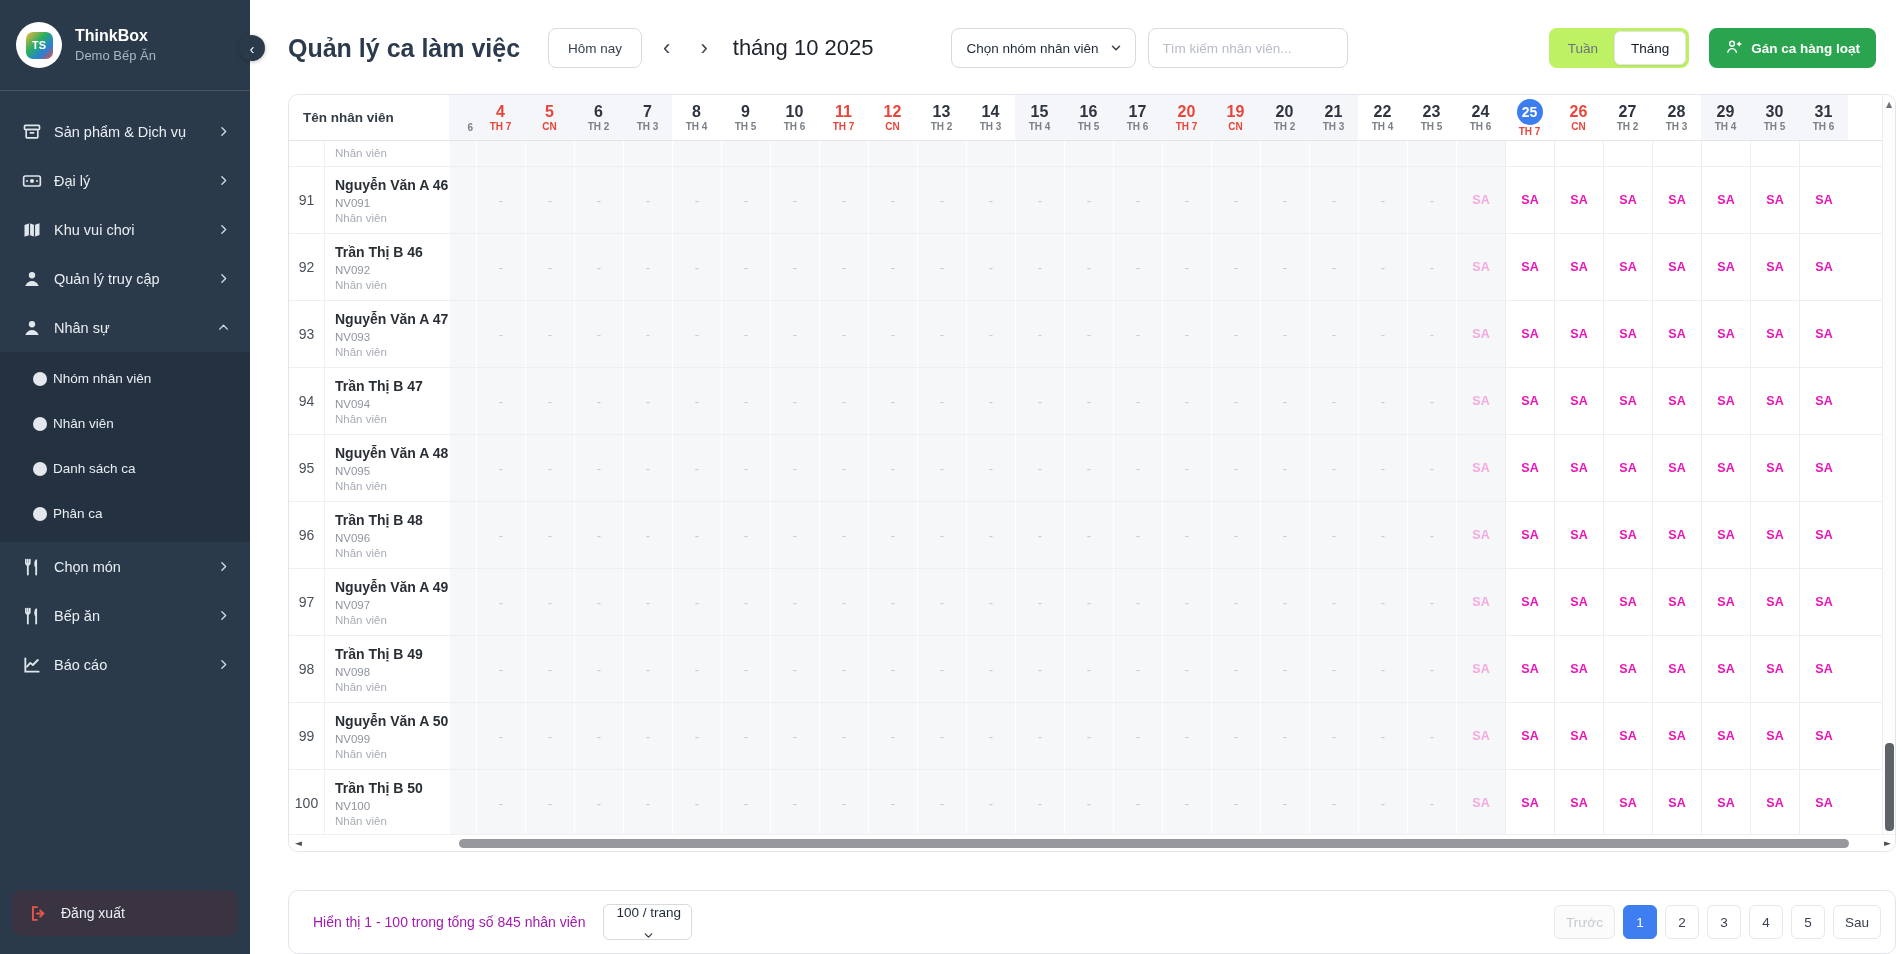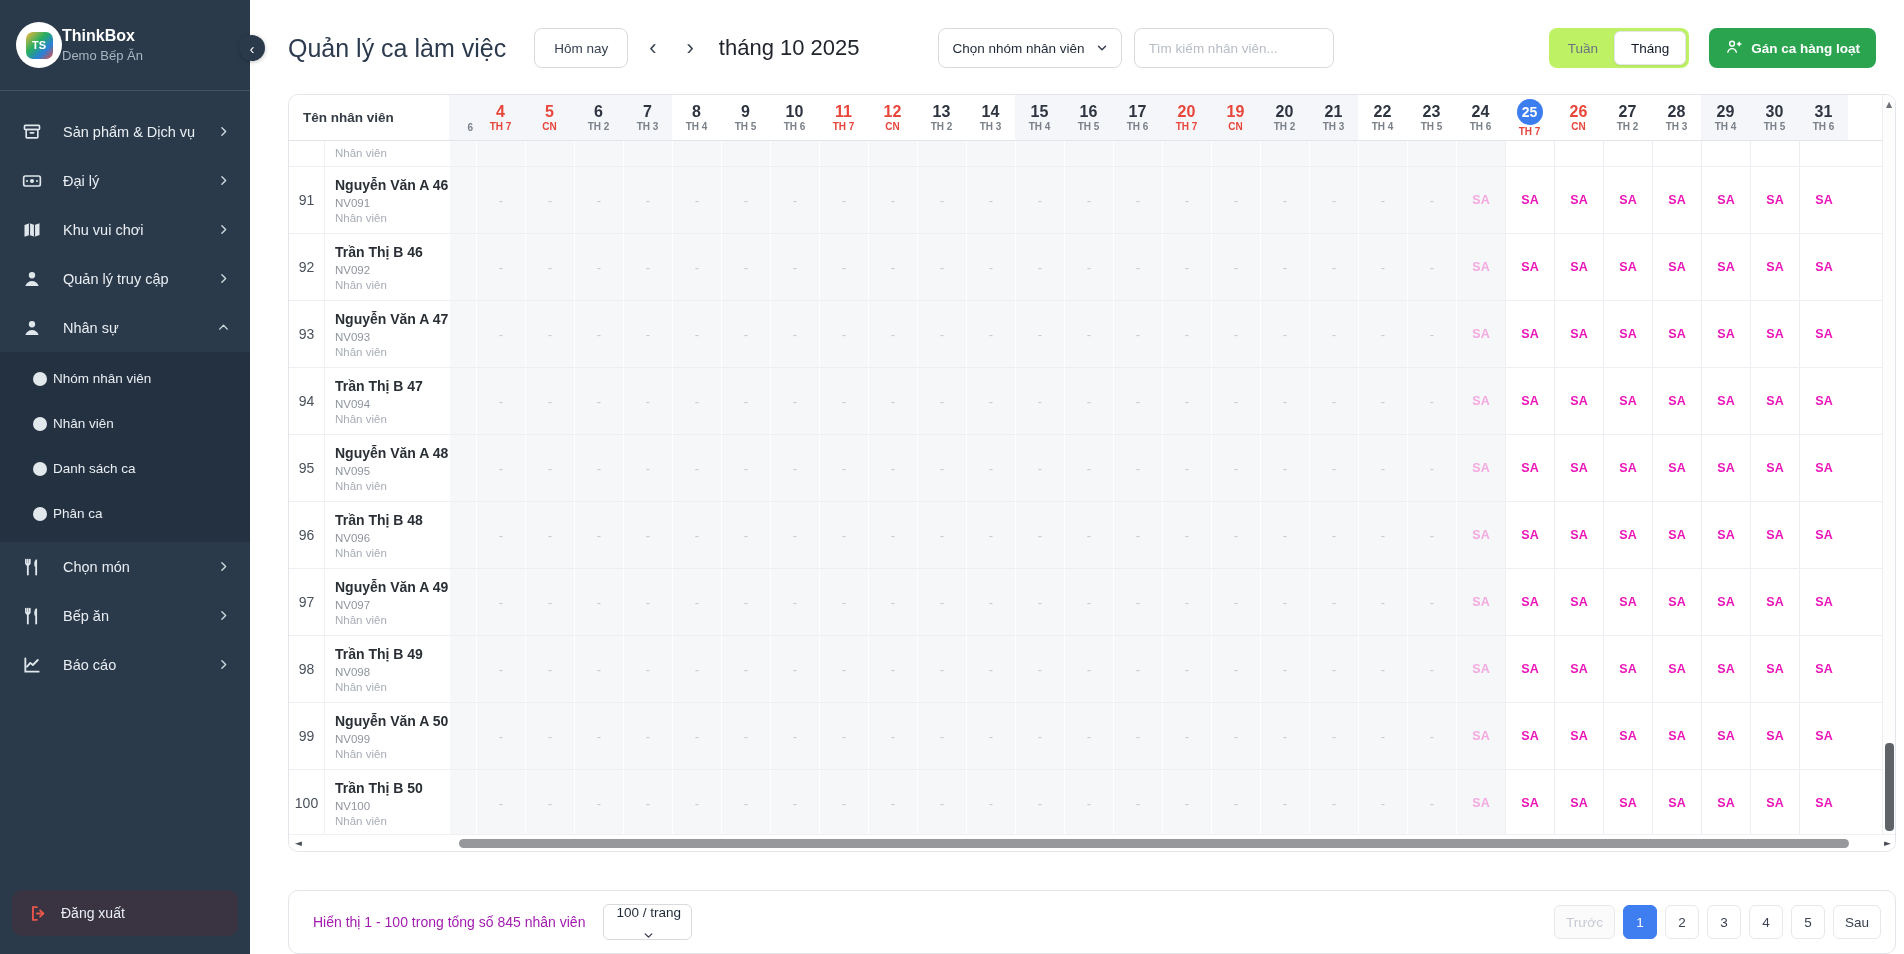--- a/index.html
+++ b/index.html
@@ -3,51 +3,51 @@
 <meta charset="utf-8">
 <style>
   * { box-sizing: border-box; margin: 0; padding: 0; }
   html,body { width:1904px; height:954px; overflow:hidden; background:#fff;
     font-family:"Liberation Sans","DejaVu Sans",sans-serif; }
   .app { display:flex; width:100%; height:100%; position:relative; }
 
   
   .sidebar { width:250px; flex:none; background:#2b3a4a; color:#e9eef3;
     display:flex; flex-direction:column; position:relative; z-index:2; }
-  .brand { display:flex; align-items:center; padding:22px 18px 18px 16px; }
+  .brand { display:flex; align-items:center; gap:13px; padding:22px 18px 18px 16px; }
   .logo-circle { width:46px; height:46px; border-radius:50%; background:#fff; flex:none;
     display:flex; align-items:center; justify-content:center; }
   .logo-sq { width:27px; height:27px; border-radius:7px; color:#fff; font-weight:bold; font-size:11px;
     display:flex; align-items:center; justify-content:center;
     background:linear-gradient(135deg,#f6b93b 0%,#27ae60 40%,#2980d9 70%,#e74c3c 100%); }
   .brand-name { font-size:16px; font-weight:700; color:#fff; }
   .brand-sub { font-size:13px; color:#a9b5c1; margin-top:3px; }
   .side-divider { height:1px; background:rgba(255,255,255,.13); margin:4px 0 16px; }
-  .nav-item { height:49px; display:flex; align-items:center; gap:21px; padding:0 20px 0 22px;
+  .nav-item { height:49px; display:flex; align-items:center; gap:12px; padding:0 20px 0 22px;
     font-size:14.5px; cursor:pointer; }
   .nav-ico { width:20px; height:20px; flex:none; color:#dfe6ec; }
   .nav-ico svg, .nav-chev svg { width:100%; height:100%; display:block; }
   .nav-label { flex:1; }
   .nav-chev { width:13px; height:13px; flex:none; color:#cfd7de; }
   .submenu { background:#243140; padding:4px 0 6px; }
   .submenu-item { height:45px; display:flex; align-items:center; gap:6px; padding:0 20px 0 33px;
     font-size:13.5px; cursor:pointer; }
   .bullet { width:14px; height:14px; border-radius:50%; background:#e3e8ed; flex:none; }
   .logout-wrap { margin-top:auto; padding:13px 12px 18px; }
   .logout { background:#3a3442; border-radius:10px; height:46px; display:flex; align-items:center;
     gap:13px; padding:0 17px; font-size:14px; cursor:pointer; }
   .logout .nav-ico { color:#e8554a; width:19px; height:19px; }
   .collapse-btn { position:absolute; left:239px; top:35px; width:26px; height:26px; border-radius:50%;
     background:#2b3a4a; color:#fff; border:none; z-index:6; font-size:15px; line-height:1;
     display:flex; align-items:center; justify-content:center; cursor:pointer; box-shadow:0 1px 4px rgba(0,0,0,.25); }
 
   
   .main { flex:1; display:flex; flex-direction:column; background:#fff; min-width:0; }
   .topbar { display:flex; align-items:center; gap:12px; padding:28px 28px 16px 38px; }
-  .page-title { font-size:25px; font-weight:400; color:#2c3a4e; margin-right:16px; white-space:nowrap; }
+  .page-title { font-size:25px; font-weight:700; color:#2c3a4e; margin-right:16px; white-space:nowrap; }
   .btn-today { background:#fff; border:1px solid #d8dade; border-radius:8px; height:40px;
     padding:0 19px; font-size:13.5px; color:#374151; cursor:pointer; font-family:inherit; }
   .nav-arrow { background:none; border:none; font-size:22px; color:#3d4854; padding:0 9px;
     cursor:pointer; line-height:1; font-family:inherit; }
   .month-label { font-size:22px; color:#20242c; font-weight:500; margin:0 8px 0 4px; white-space:nowrap; }
   .group-select { margin-left:58px; height:40px; border:1px solid #d8dade; border-radius:8px;
     background:#fff; display:flex; align-items:center; gap:10px; padding:0 12px 0 14px;
     font-size:13.5px; color:#1f2937; cursor:pointer; white-space:nowrap; }
   .group-select .sel-chev { width:14px; height:14px; }
   .search-input { height:40px; width:200px; border:1px solid #d8dade; border-radius:8px;

